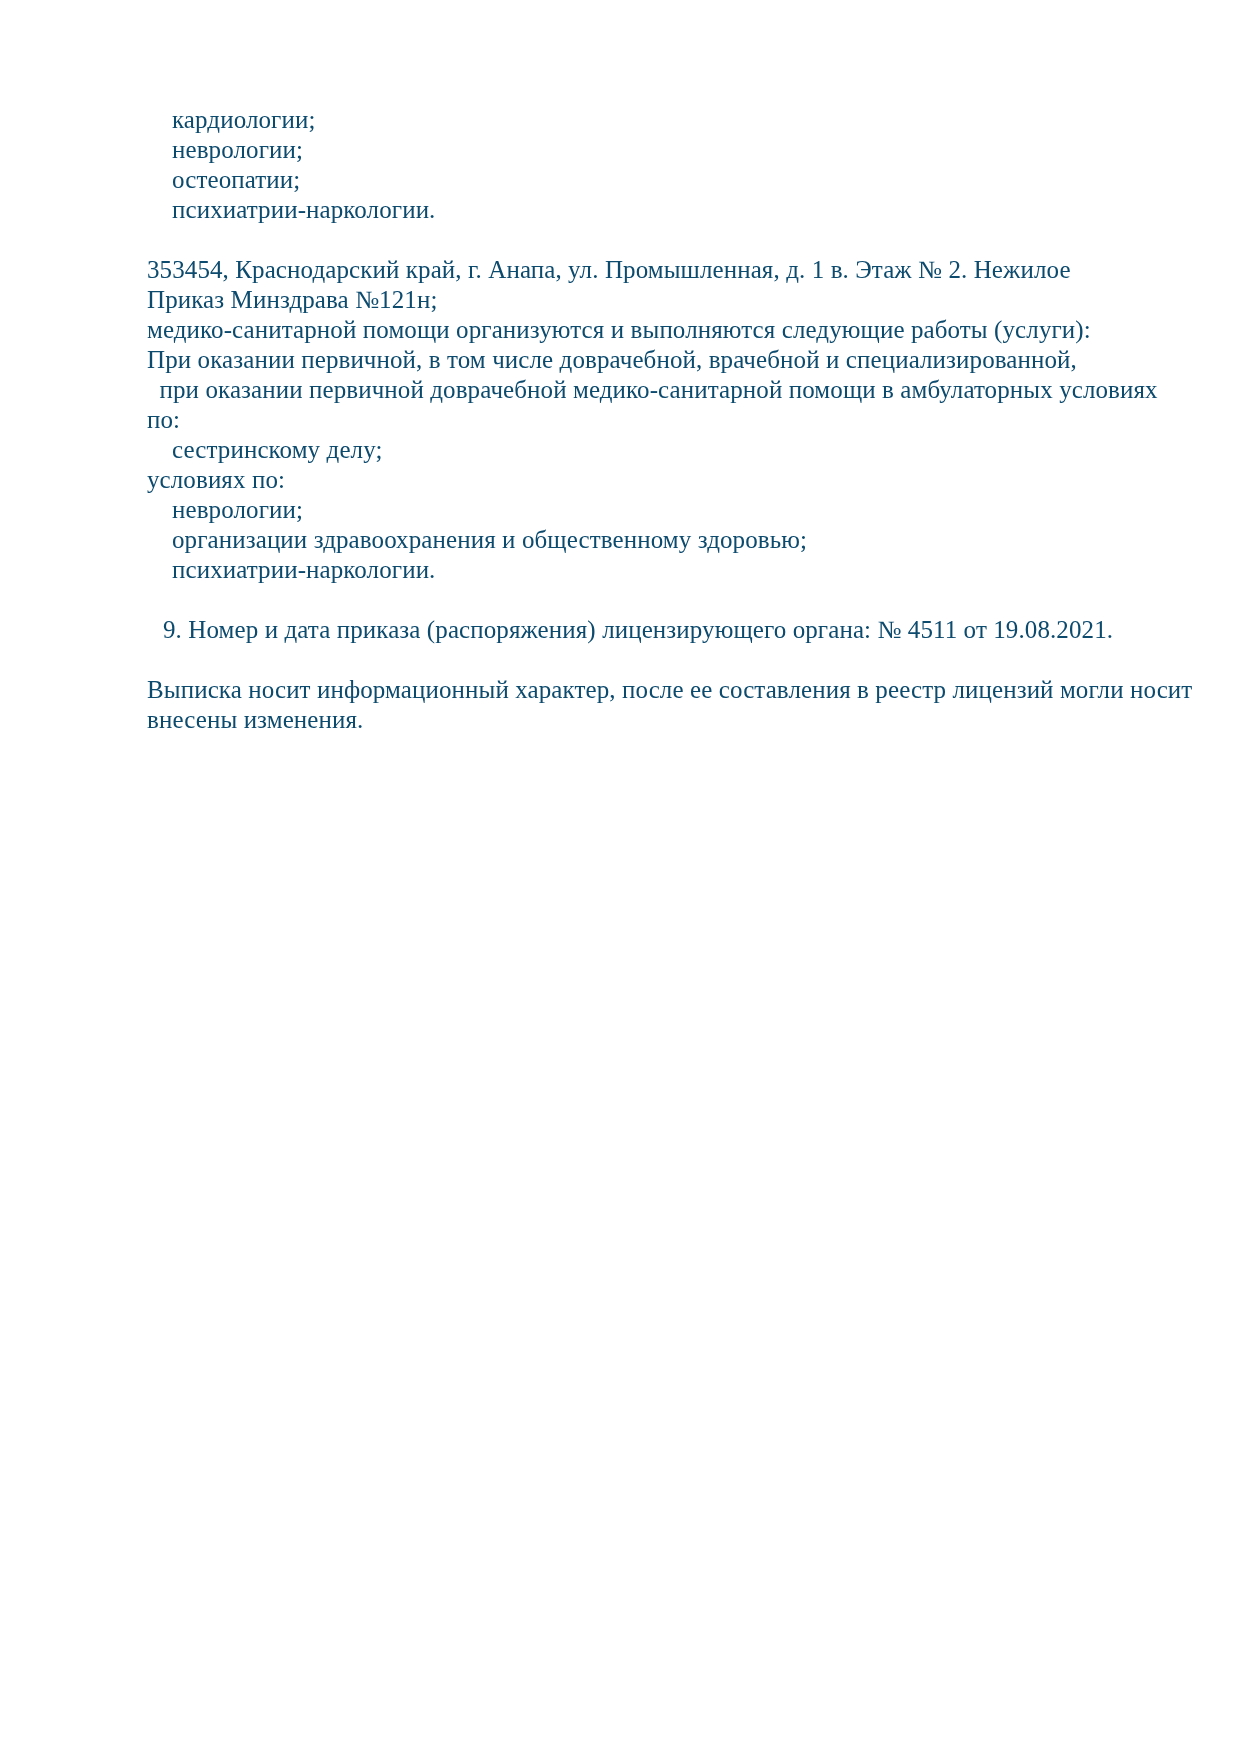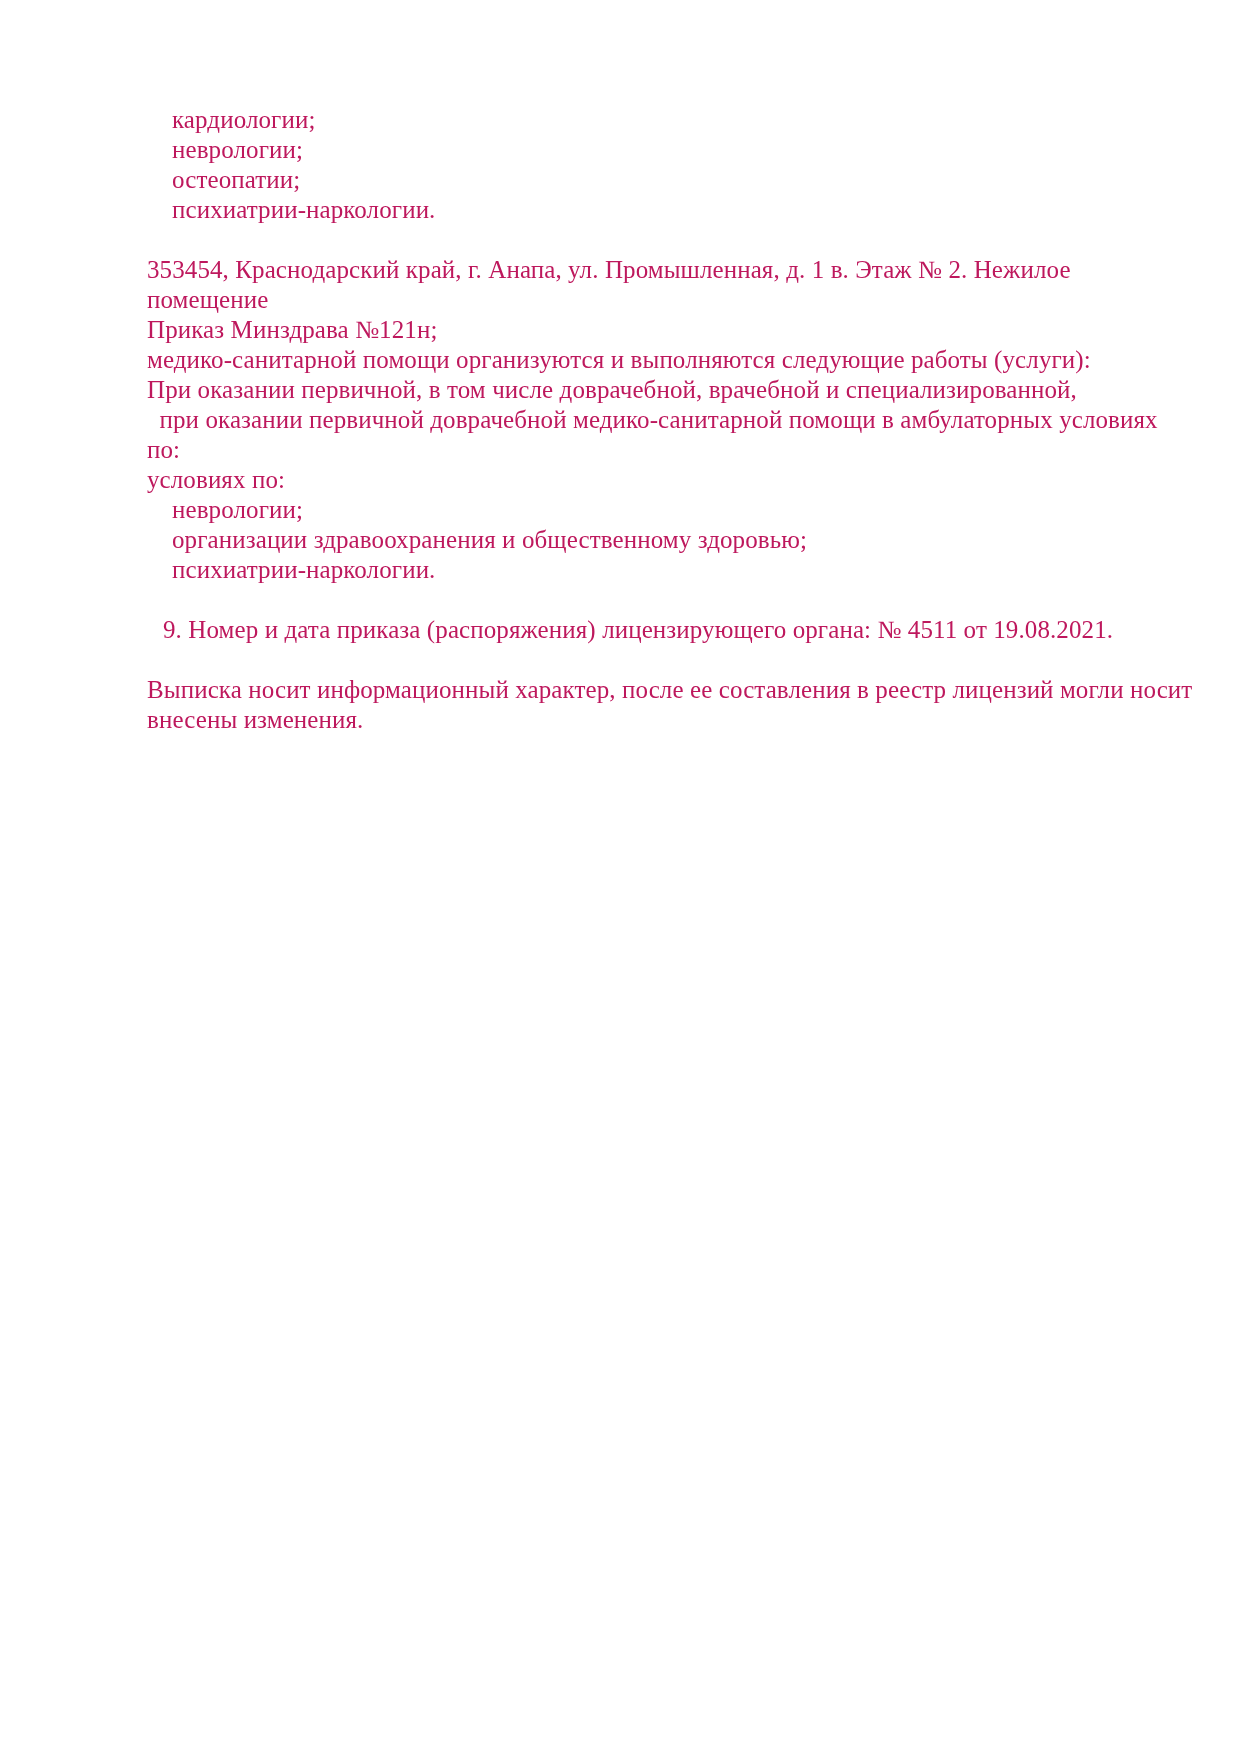--- a/index.html
+++ b/index.html
@@ -29,34 +29,34 @@
 
   .line {
     line-height: 30px;
     white-space: nowrap;
     letter-spacing: 0.1px;
   }
 </style>
 </head>
 <body>
 
-<div class="page" style="background-color: rgb(255, 255, 255); color: #be185d;">
+<div class="page" style="background-color: rgb(255, 255, 255); color: #0c4a6e;">
   <div class="text-block">
       <div class="line" style="padding-left: 1em;">кардиологии;</div>
       <div class="line" style="padding-left: 1em;">неврологии;</div>
       <div class="line" style="padding-left: 1em;">остеопатии;</div>
       <div class="line" style="padding-left: 1em;">психиатрии-наркологии.</div>
       <div class="line" style="padding-left: 0em;">&nbsp;</div>
       <div class="line" style="padding-left: 0em;">353454, Краснодарский край, г. Анапа, ул. Промышленная, д. 1 в. Этаж № 2. Нежилое</div>
-      <div class="line" style="padding-left: 0em;">помещение</div>
       <div class="line" style="padding-left: 0em;">Приказ Минздрава №121н;</div>
       <div class="line" style="padding-left: 0em;">медико-санитарной помощи организуются и выполняются следующие работы (услуги):</div>
       <div class="line" style="padding-left: 0em;">При оказании первичной, в том числе доврачебной, врачебной и специализированной,</div>
       <div class="line" style="padding-left: 0.5em;">при оказании первичной доврачебной медико-санитарной помощи в амбулаторных условиях</div>
       <div class="line" style="padding-left: 0em;">по:</div>
+      <div class="line" style="padding-left: 1em;">сестринскому делу;</div>
       <div class="line" style="padding-left: 0em;">условиях по:</div>
       <div class="line" style="padding-left: 1em;">неврологии;</div>
       <div class="line" style="padding-left: 1em;">организации здравоохранения и общественному здоровью;</div>
       <div class="line" style="padding-left: 1em;">психиатрии-наркологии.</div>
       <div class="line" style="padding-left: 0em;">&nbsp;</div>
       <div class="line" style="padding-left: 0em; margin-left: 16px;">9. Номер и дата приказа (распоряжения) лицензирующего органа: № 4511 от 19.08.2021.</div>
       <div class="line" style="padding-left: 0em;">&nbsp;</div>
       <div class="line" style="padding-left: 0em;">Выписка носит информационный характер, после ее составления в реестр лицензий могли носит</div>
       <div class="line" style="padding-left: 0em;">внесены изменения.</div>
     </div>

